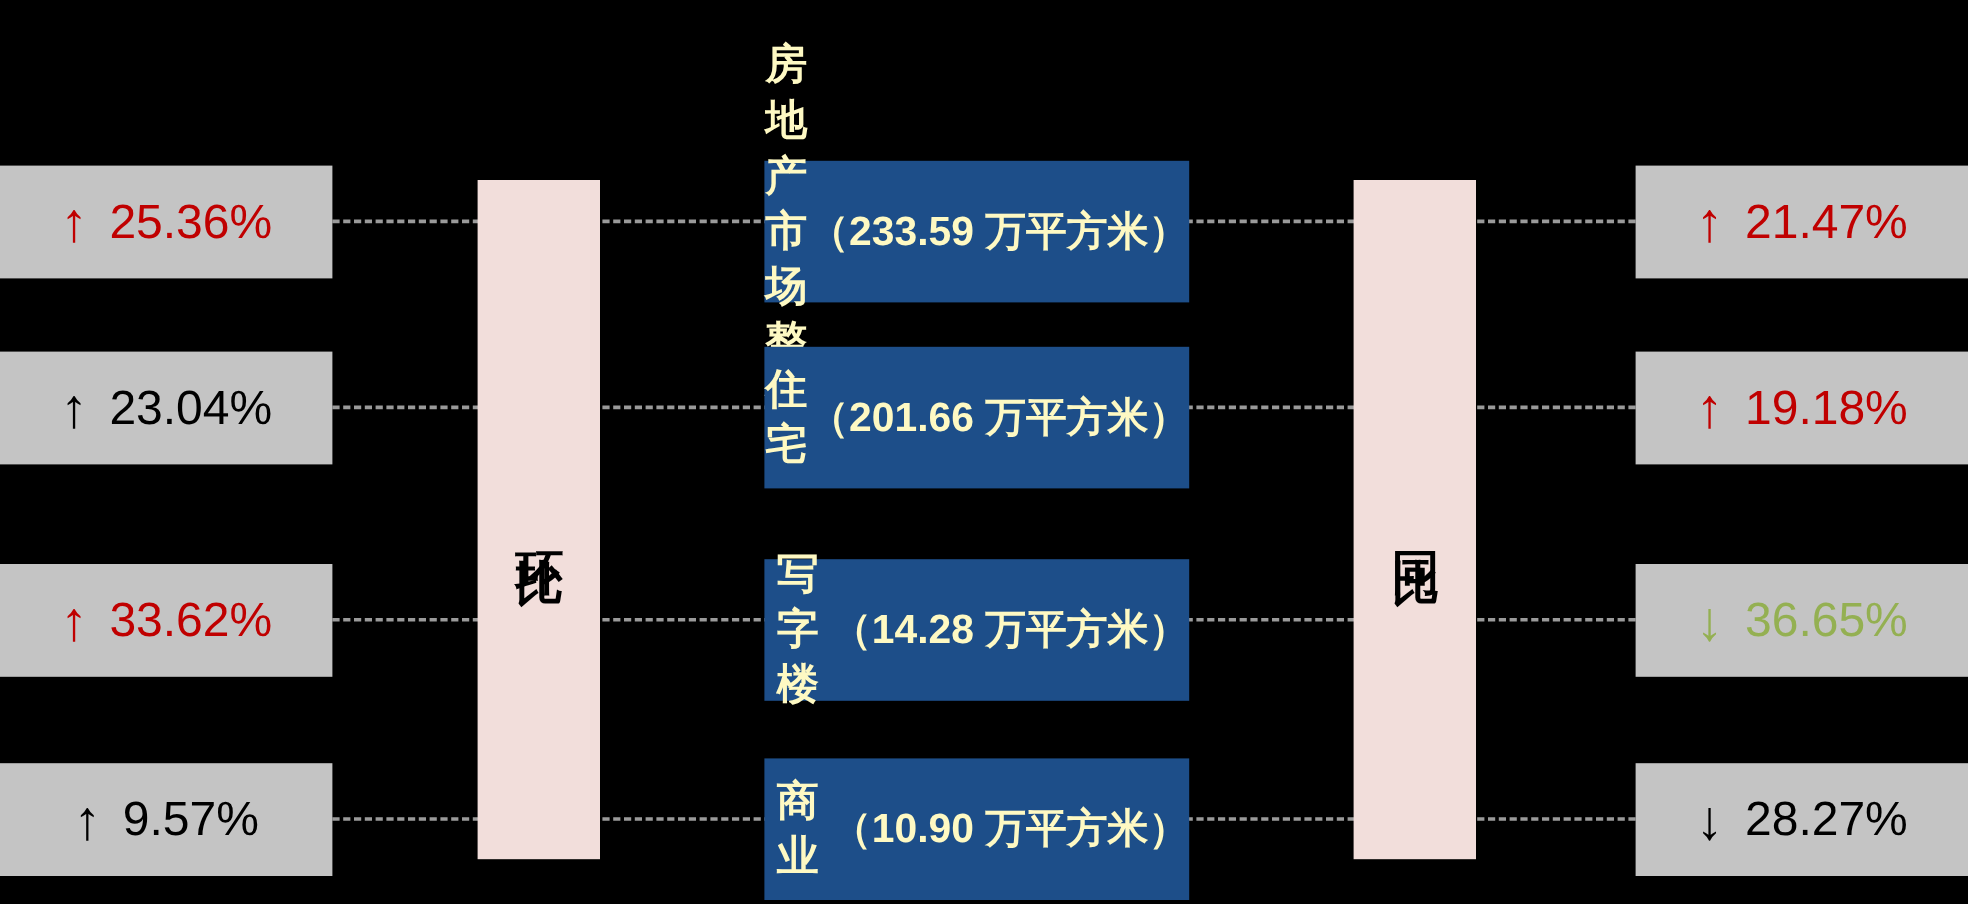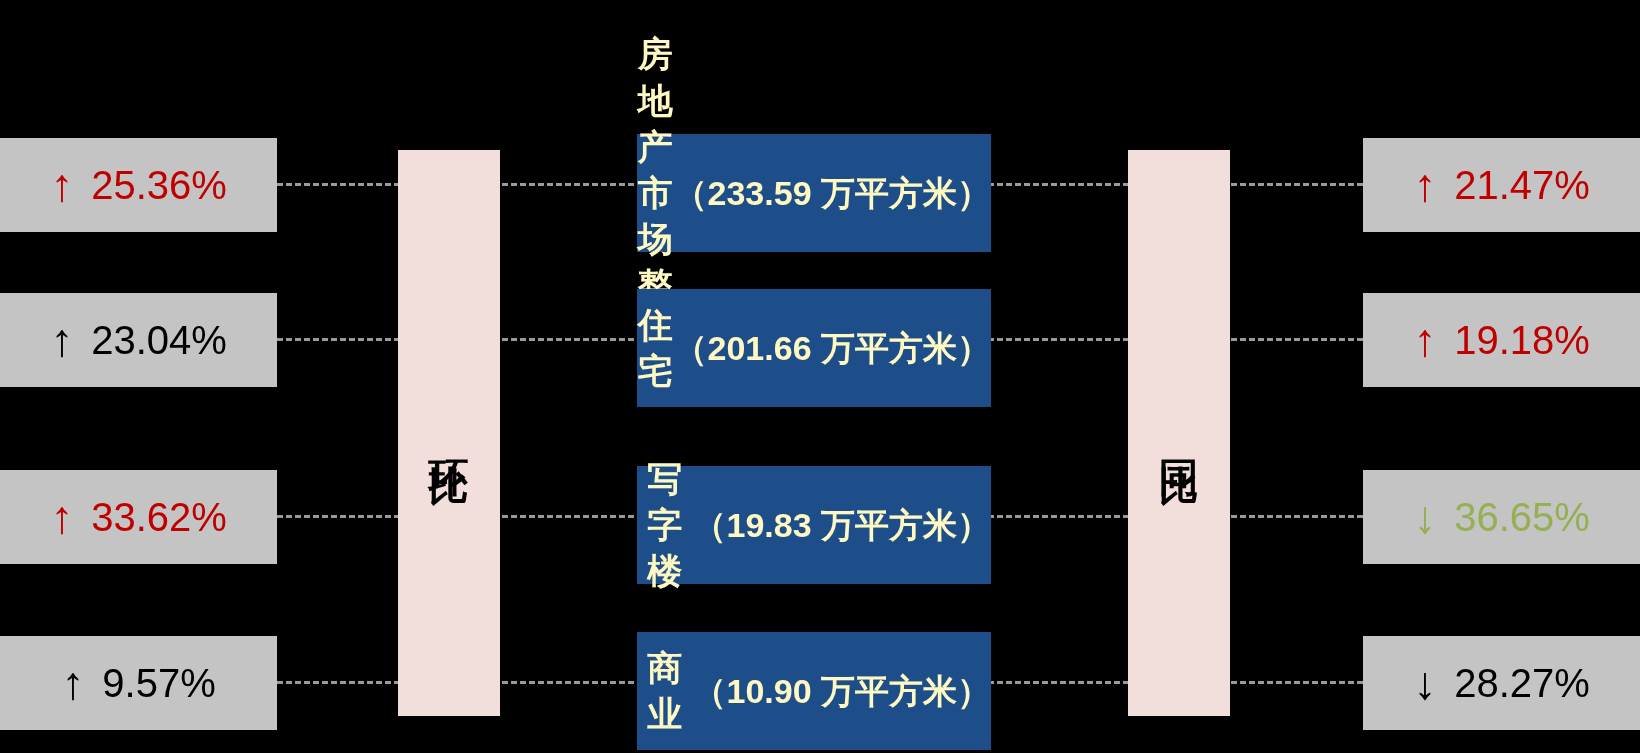--- a/index.html
+++ b/index.html
@@ -88,21 +88,21 @@
   <div class="row r3">
     <div class="dash"></div>
     <div class="gray-box left" style="background-color: rgb(196, 196, 196);">
       <div class="pct-group" style="color: rgb(192, 0, 0);">
         <span class="arrow">↑</span>
         <span class="value">33.62%</span>
       </div>
     </div>
     <div class="blue-box" style="background-color: rgb(29, 78, 137); justify-content: space-between;">
       <div class="blue-title">写字楼</div>
-      <div class="blue-subtitle">（19.83 万平方米）</div>
+      <div class="blue-subtitle">（14.28 万平方米）</div>
     </div>
     <div class="gray-box right" style="background-color: rgb(196, 196, 196);">
       <div class="pct-group" style="color: rgb(148, 176, 82);">
         <span class="arrow">↓</span>
         <span class="value">36.65%</span>
       </div>
     </div>
   </div>
 
   <div class="row r4">

